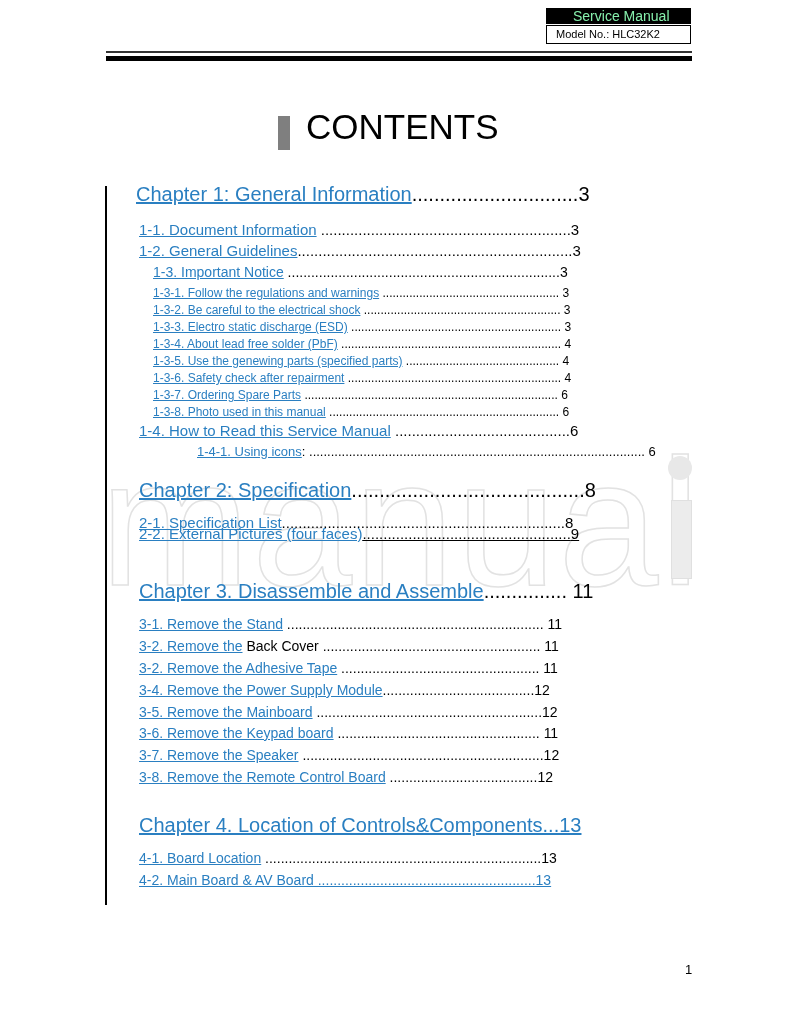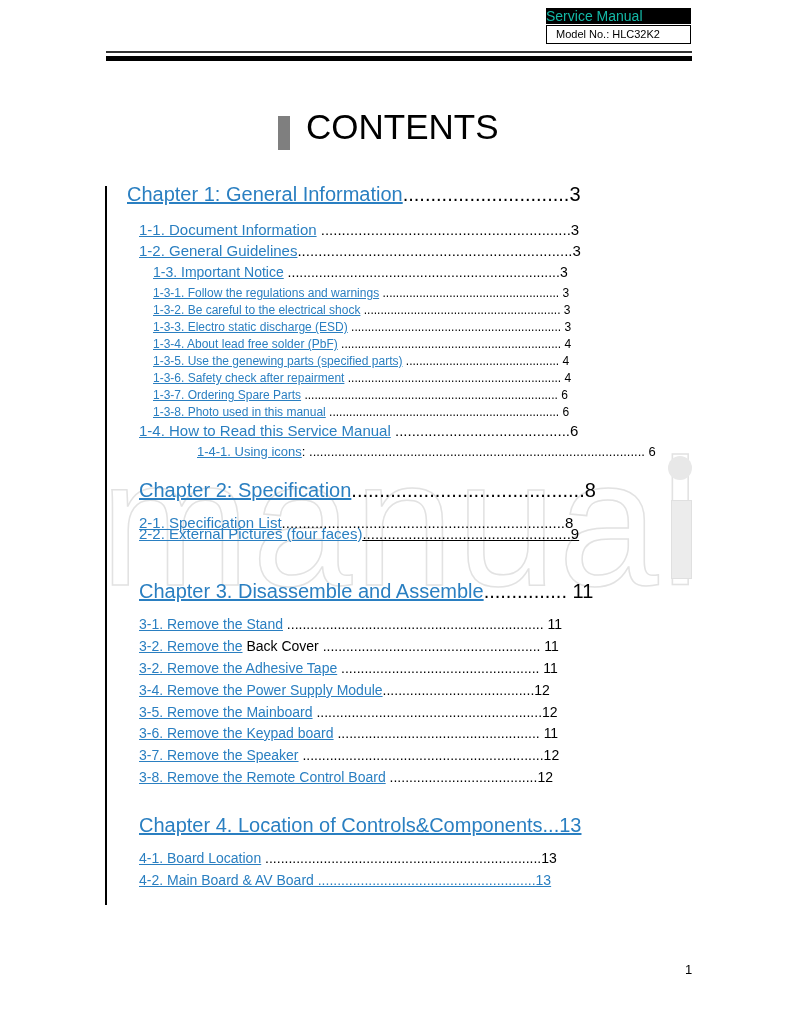--- a/index.html
+++ b/index.html
@@ -3,21 +3,21 @@
 <meta charset="utf-8">
 <style>
   html, body { margin: 0; padding: 0; }
   body {
     width: 800px; height: 1036px; position: relative; overflow: hidden;
     background: #ffffff; font-family: "Liberation Sans", sans-serif; color: #000;
   }
   .abs { position: absolute; }
   
   .hdr-box { left: 546px; top: 8px; width: 145px; }
-  .hdr-title { background: #000; color: #14b8a6; font-size: 14px; line-height: 16px; padding: 0 0 0 0; height: 16px; }
+  .hdr-title { background: #000; color: #86efac; font-size: 14px; line-height: 16px; padding: 0 0 0 27px; height: 16px; }
   .hdr-model { border: 1px solid #000; font-size: 11px; line-height: 14px; padding: 1px 0 1px 9px; height: 15px; box-sizing: content-box; margin-top: 1px; }
   .rule-thin { left: 106px; top: 51px; width: 586px; height: 2px; background: #333; }
   .rule-thick { left: 106px; top: 56px; width: 586px; height: 5px; background: #000; }
   
   .title-bar { left: 278px; top: 116px; width: 12px; height: 34px; background: #7f7f7f; }
   .title-text { left: 306px; top: 106px; font-size: 35px; line-height: 42px; }
   
   .left-bar { left: 105px; top: 186px; width: 2px; height: 719px; background: #000; }
   
   .watermark { left: 100px; top: 448px; font-size: 180px; line-height: 150px; color: #fff; letter-spacing: 2px;
@@ -48,21 +48,21 @@
 
 <div class="abs watermark">manual</div>
 <div class="abs wm-dot"></div>
 <div class="abs wm-stem"></div>
 
 <div class="abs title-bar"></div>
 <div class="abs title-text">CONTENTS</div>
 
 <div class="abs left-bar"></div>
 
-<div class="toc-line ch" style="left:127px;top:182px;">
+<div class="toc-line ch" style="left:136px;top:182px;">
   <span class="lnk">Chapter 1: General Information</span><span class="dots">..............................</span><span class="pg">3</span>
 </div>
 <div class="toc-line sec" style="left:139px;top:220px;">
   <span class="lnk">1-1. Document Information</span><span class="dots"> ............................................................</span><span class="pg">3</span>
 </div>
 <div class="toc-line sec" style="left:139px;top:241px;">
   <span class="lnk">1-2. General Guidelines</span><span class="dots">..................................................................</span><span class="pg">3</span>
 </div>
 <div class="toc-line sec2" style="left:139px;top:263px;margin-left:14px;">
   <span class="lnk">1-3. Important Notice</span><span class="dots"> ......................................................................</span><span class="pg">3</span>

